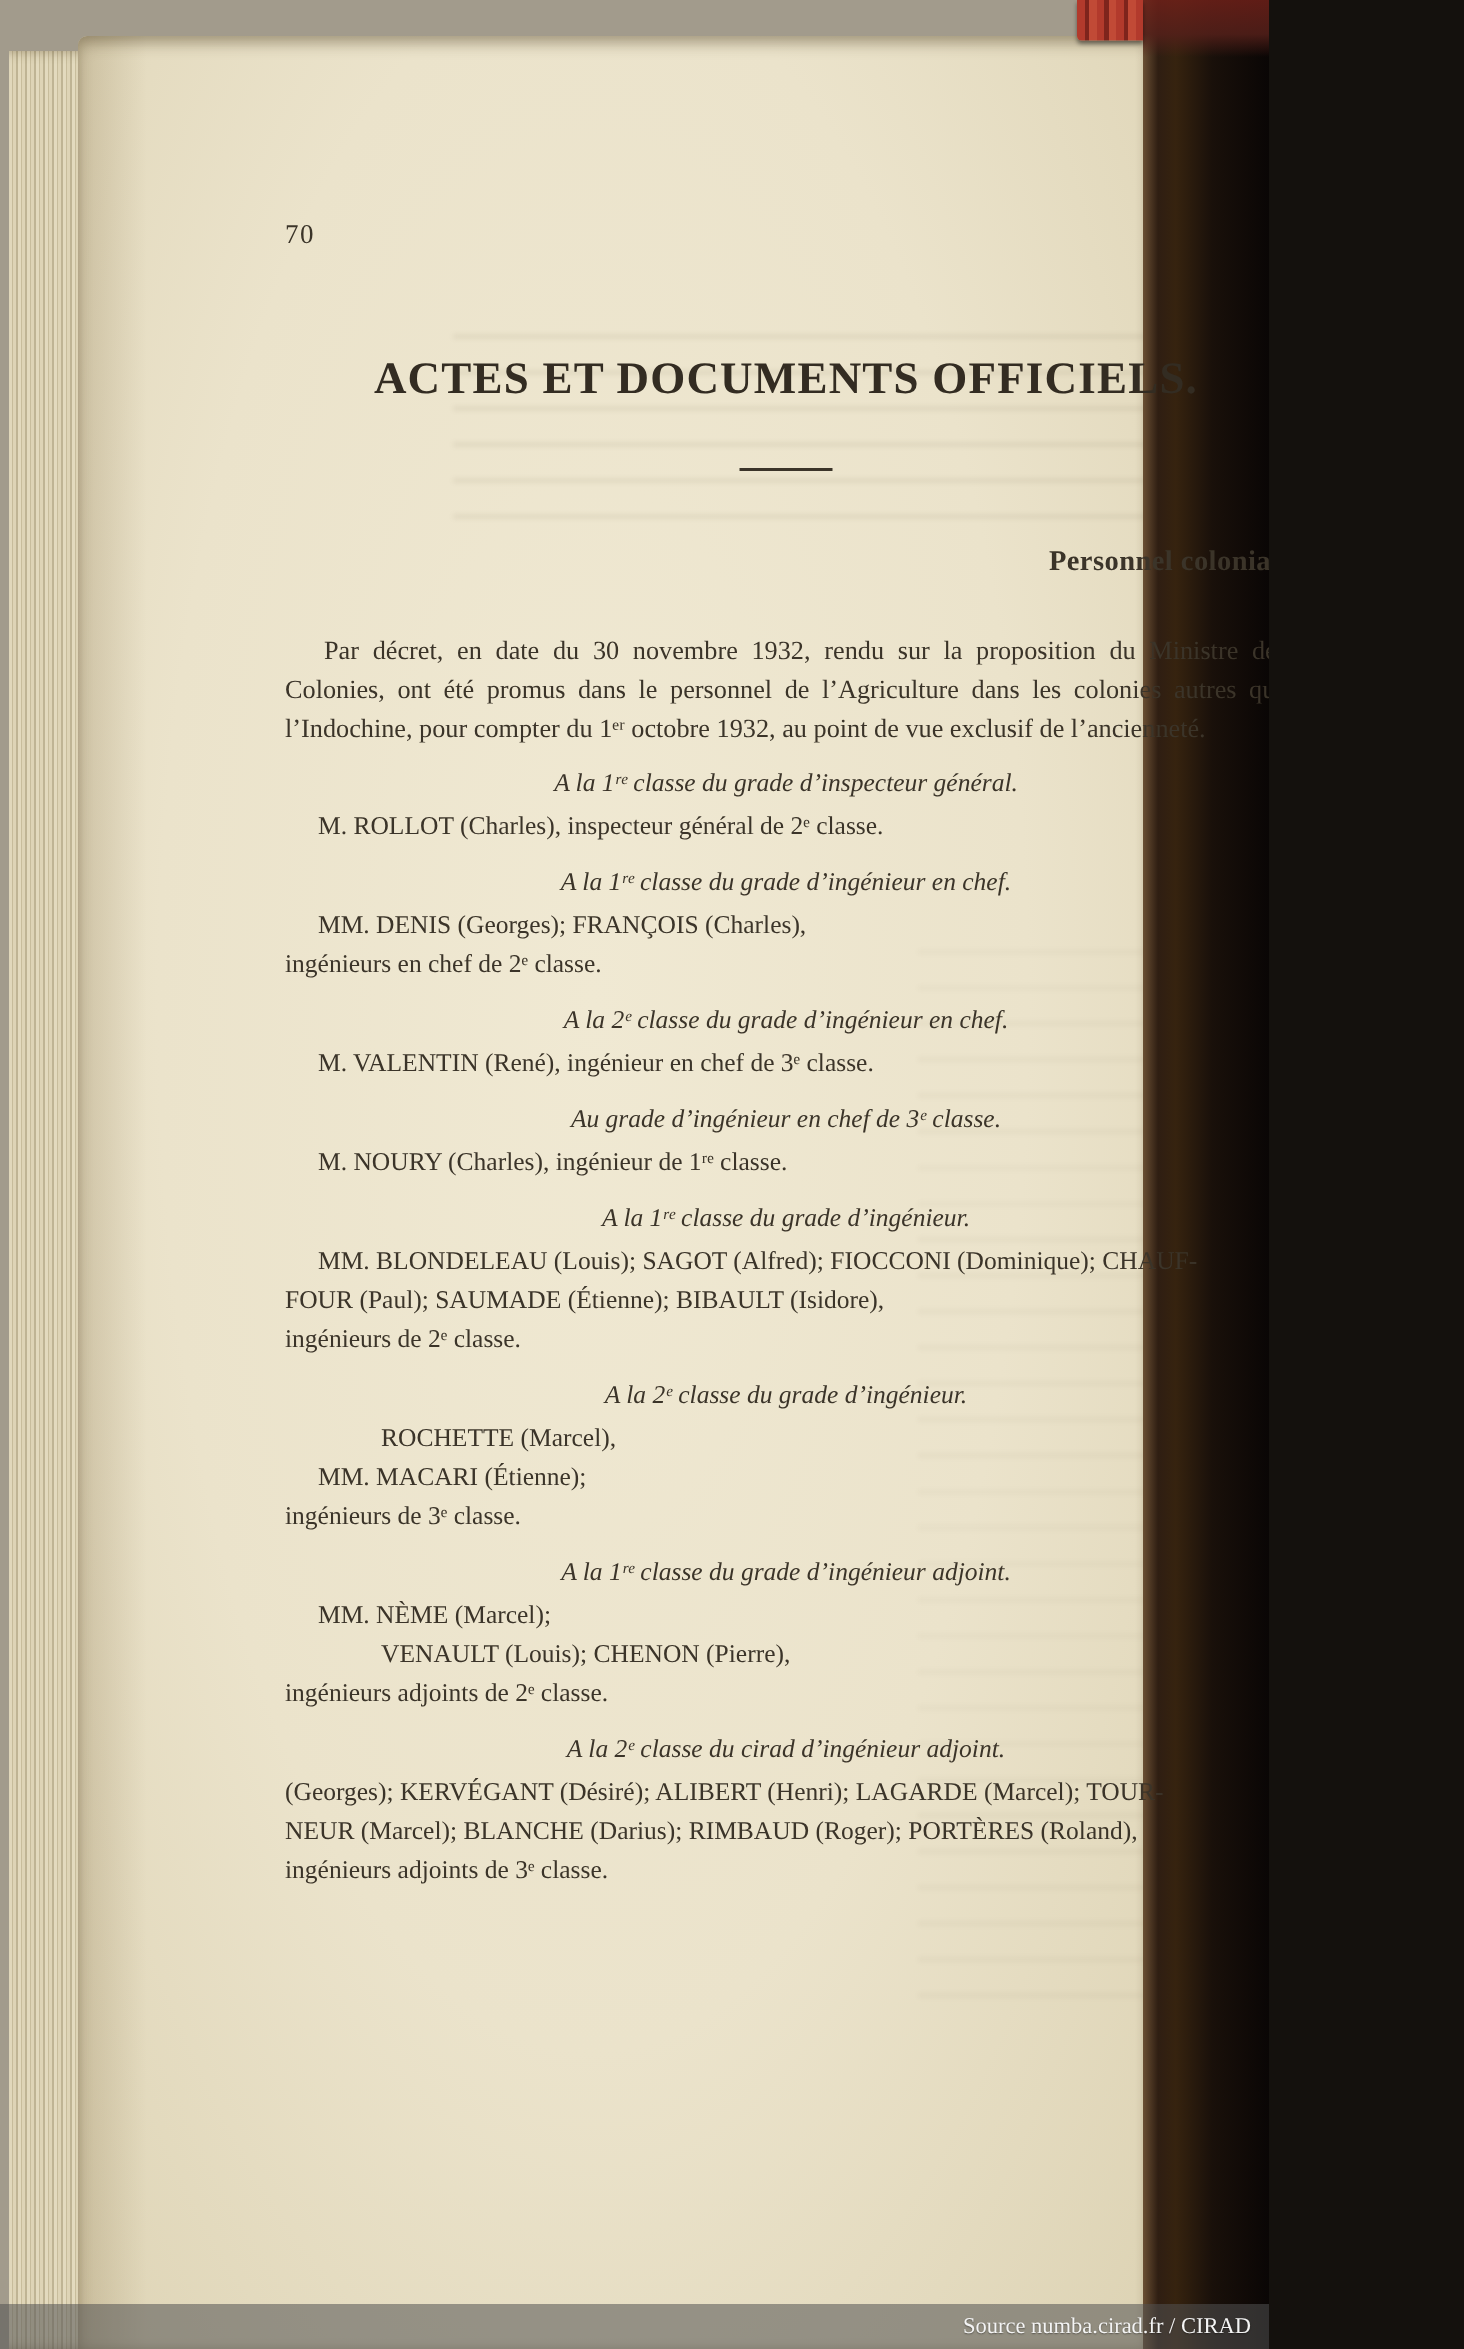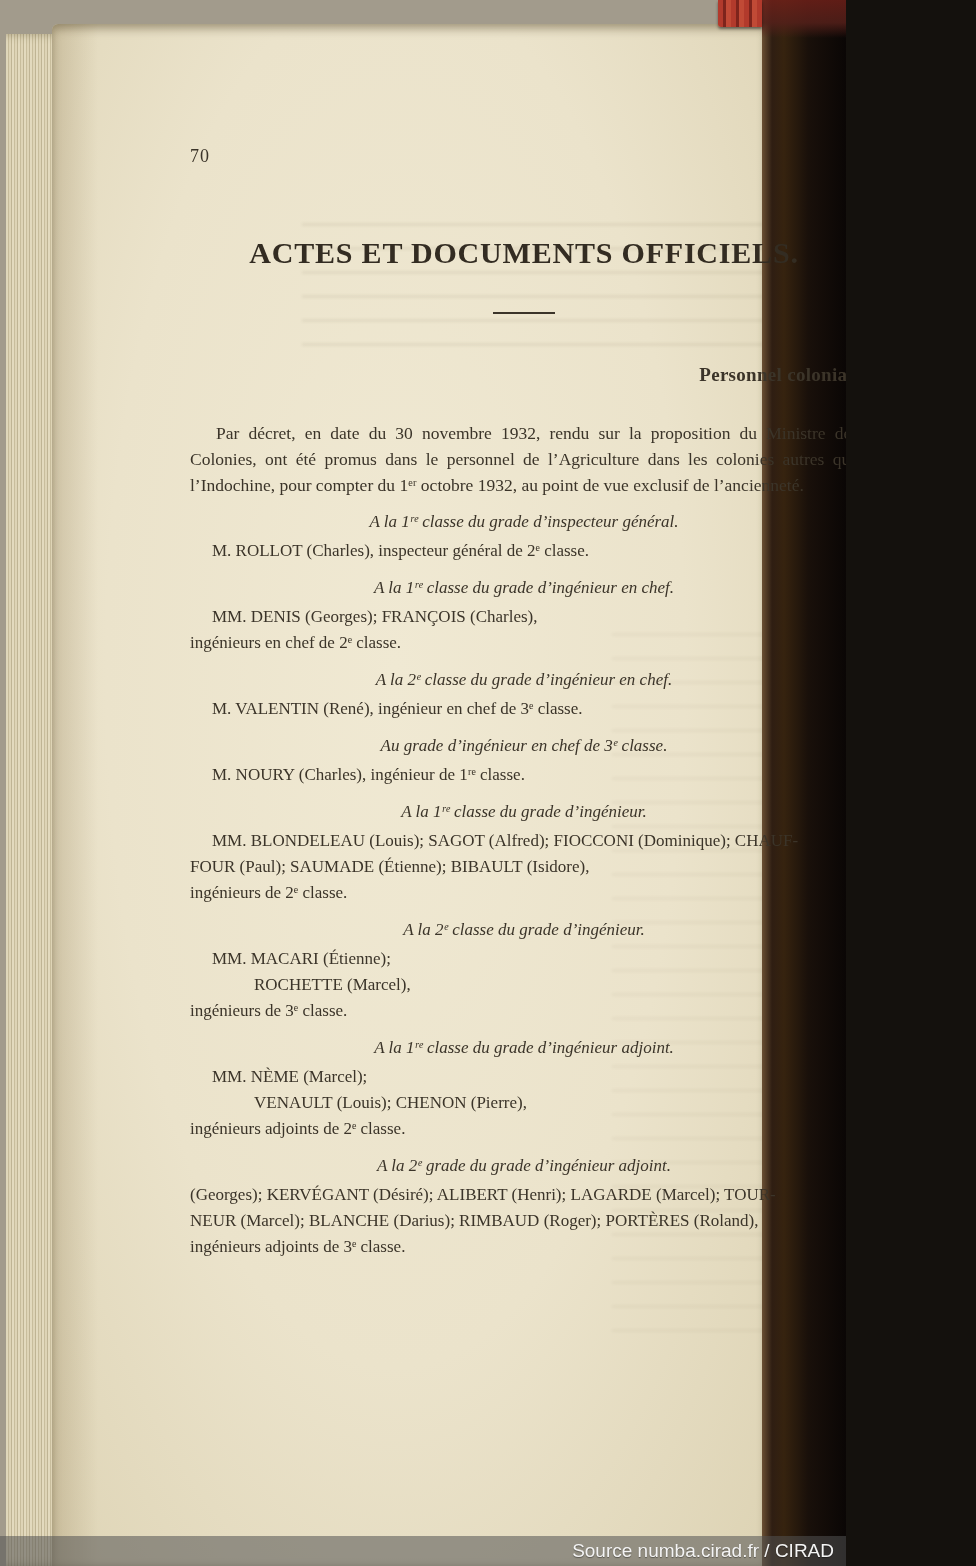--- a/index.html
+++ b/index.html
@@ -94,22 +94,22 @@
   .indent-deep  { padding-left:64px; }
 
   
   .footer-bar {
     position:absolute; left:0; right:0; bottom:0; height:30px;
     background:var(--footer_bar, rgba(82,82,82,.55));
     display:flex; align-items:center; justify-content:flex-end;
     padding-right:12px;
   }
   .footer-bar .src {
-    font-family:Liberation Sans, sans-serif;
-    font-size:19px; color:#f4f4f4; text-shadow:0 1px 1px rgba(0,0,0,.4);
+    font-family:Liberation Serif, serif;
+    font-size:15px; color:#f4f4f4; text-shadow:0 1px 1px rgba(0,0,0,.4);
   }
 </style>
 </head>
 <body>
 
 <div class="scene">
 
   <div class="page-edges"></div>
 
   <div class="paper">
@@ -147,32 +147,32 @@
           <div class="line indent-first">M. NOURY (Charles), ingénieur de 1ʳᵉ classe.</div>
         </div>
         <div class="entry">
           <div class="entry-heading">A la 1ʳᵉ classe du grade d’ingénieur.</div>
           <div class="line indent-first">MM. BLONDELEAU (Louis); SAGOT (Alfred); FIOCCONI (Dominique); CHAUF-</div>
           <div class="line indent-none">FOUR (Paul); SAUMADE (Étienne); BIBAULT (Isidore),</div>
           <div class="line indent-none">ingénieurs de 2ᵉ classe.</div>
         </div>
         <div class="entry">
           <div class="entry-heading">A la 2ᵉ classe du grade d’ingénieur.</div>
+          <div class="line indent-deep">ROCHETTE (Marcel),</div>
           <div class="line indent-first">MM. MACARI (Étienne);</div>
-          <div class="line indent-deep">ROCHETTE (Marcel),</div>
           <div class="line indent-none">ingénieurs de 3ᵉ classe.</div>
         </div>
         <div class="entry">
           <div class="entry-heading">A la 1ʳᵉ classe du grade d’ingénieur adjoint.</div>
           <div class="line indent-first">MM. NÈME (Marcel);</div>
           <div class="line indent-deep">VENAULT (Louis); CHENON (Pierre),</div>
           <div class="line indent-none">ingénieurs adjoints de 2ᵉ classe.</div>
         </div>
         <div class="entry">
-          <div class="entry-heading">A la 2ᵉ grade du grade d’ingénieur adjoint.</div>
+          <div class="entry-heading">A la 2ᵉ classe du cirad d’ingénieur adjoint.</div>
           <div class="line indent-none">(Georges); KERVÉGANT (Désiré); ALIBERT (Henri); LAGARDE (Marcel); TOUR-</div>
           <div class="line indent-none">NEUR (Marcel); BLANCHE (Darius); RIMBAUD (Roger); PORTÈRES (Roland),</div>
           <div class="line indent-none">ingénieurs adjoints de 3ᵉ classe.</div>
         </div>
       </div>
   </div>
 
   <div class="footer-bar">
     <span class="src">Source numba.cirad.fr / CIRAD</span>
   </div>

